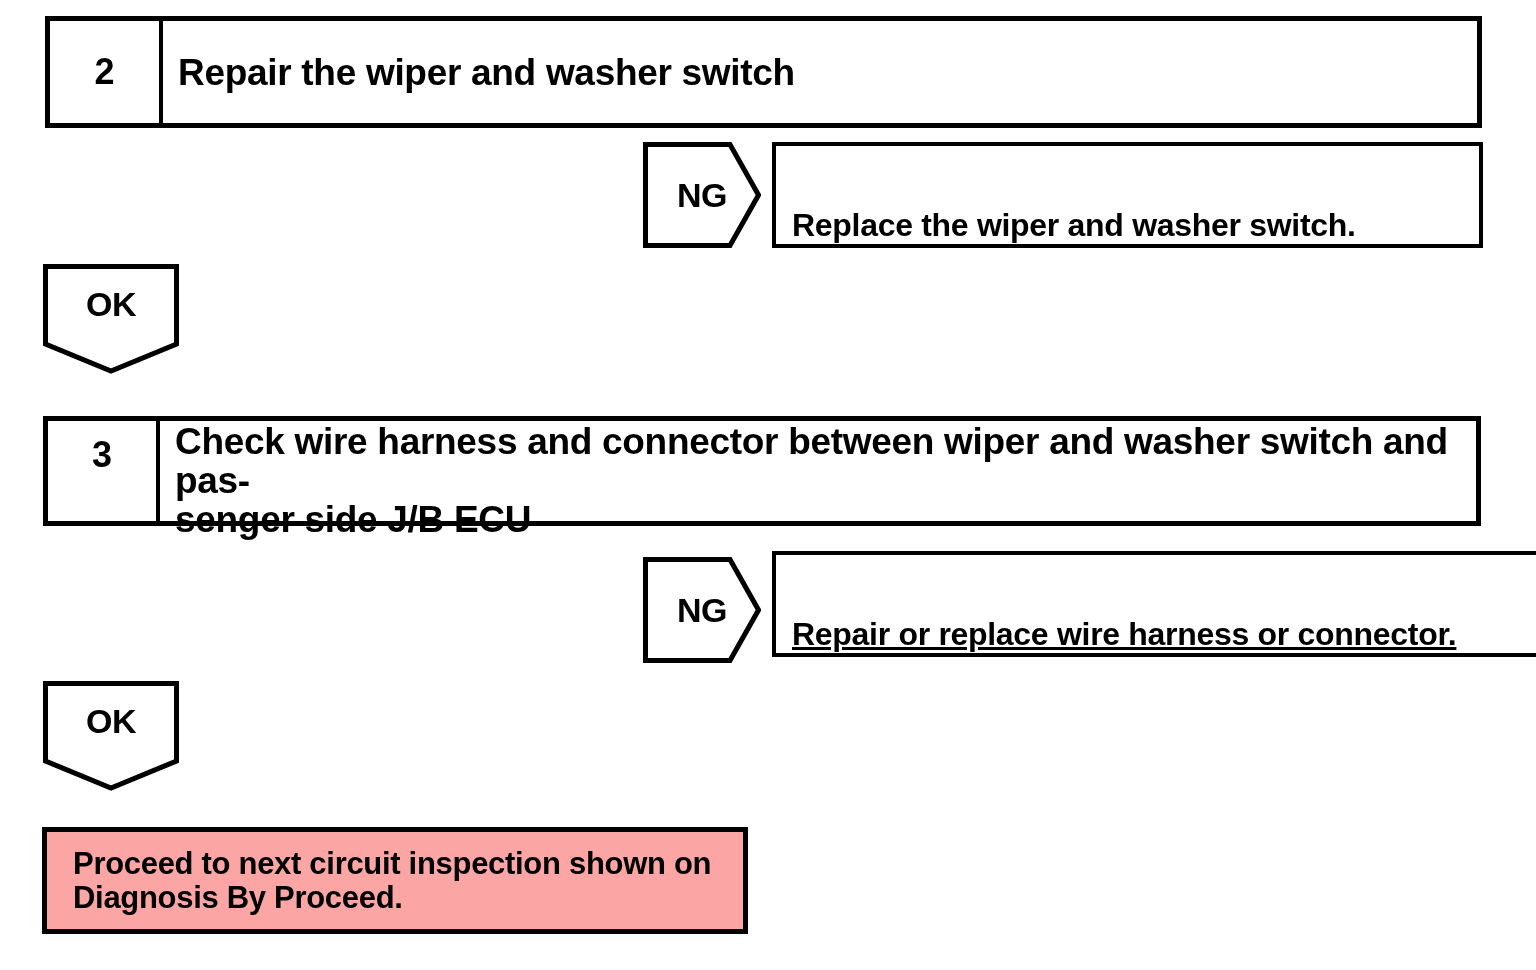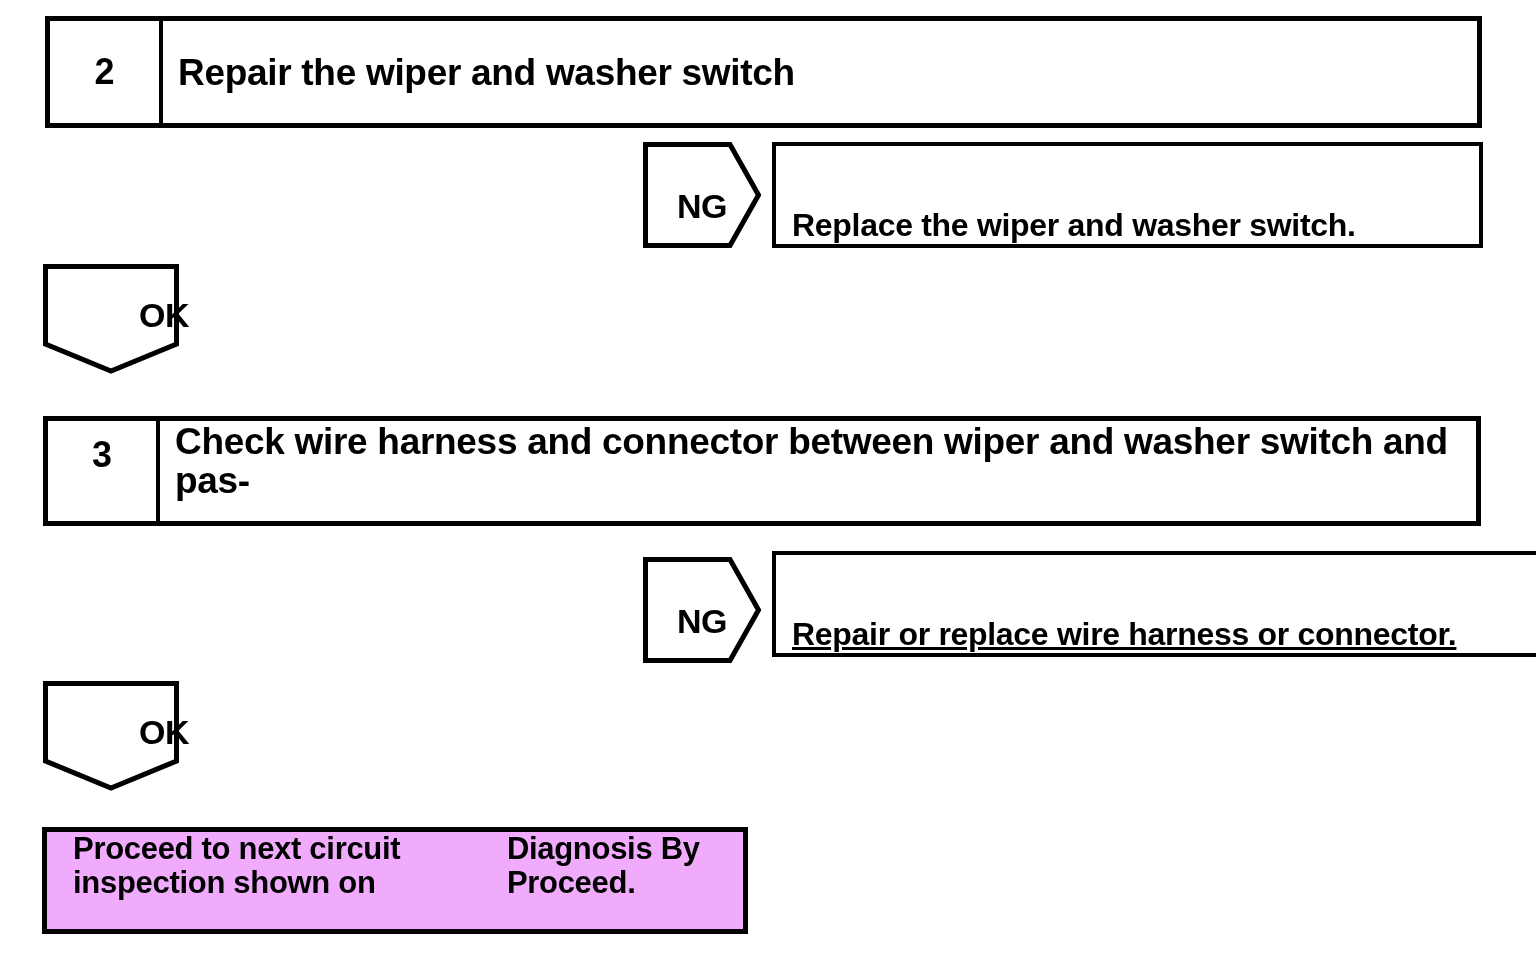--- a/index.html
+++ b/index.html
@@ -74,32 +74,31 @@
     left: 0; top: 0;
     display: block;
   }
   .pent-label {
     position: absolute;
     display: flex;
     align-items: center;
     justify-content: center;
     font-size: 34px;
     letter-spacing: -0.5px;
-    margin-top: 11px;
   }
   .ng-label { left: 0; top: 0; width: 100%; height: 100%; }
-  .ok-label { left: 17px; top: 0; width: 100%; height: 80px; padding-left: 36px; }
+  .ok-label { left: 0; top: 0; width: 100%; height: 80px; }
   
   .result-box {
     position: absolute;
     border: 5px solid #000;
-    background: #f0abfc;
+    background: #fca5a5;
     box-sizing: border-box;
     display: flex;
-    flex-direction: row;
+    flex-direction: column;
     justify-content: center;
     padding-left: 26px;
     padding-right: 12px;
     font-size: 31px;
     line-height: 34px;
     letter-spacing: -0.3px;
   }
 </style>
 </head>
 <body>
@@ -128,20 +127,21 @@
     <svg width="136" height="110" viewBox="0 0 136 110">
       <polygon points="2.5,2.5 133.5,2.5 133.5,80 68,107 2.5,80" fill="#ffffff" stroke="#000000" stroke-width="5" stroke-linejoin="miter"></polygon>
     </svg>
     <div class="pent-label ok-label">OK</div>
   </div>
 
   <div class="step-box" style="left:43px; top:416px; width:1438px; height:110px;">
     <div class="step-num v-top" style="width:112px;">3</div>
     <div class="step-title v-top">
       <span>Check wire harness and connector between wiper and washer switch and pas-</span>
+      <span>senger side J/B ECU</span>
     </div>
   </div>
 
   <div class="pent" style="left:643px; top:557px; width:118px; height:106px;">
     <svg width="118" height="106" viewBox="0 0 118 106">
       <polygon points="2.5,2.5 87,2.5 115.5,53 87,103.5 2.5,103.5" fill="#ffffff" stroke="#000000" stroke-width="5" stroke-linejoin="miter"></polygon>
     </svg>
     <div class="pent-label ng-label">NG</div>
   </div>
 

